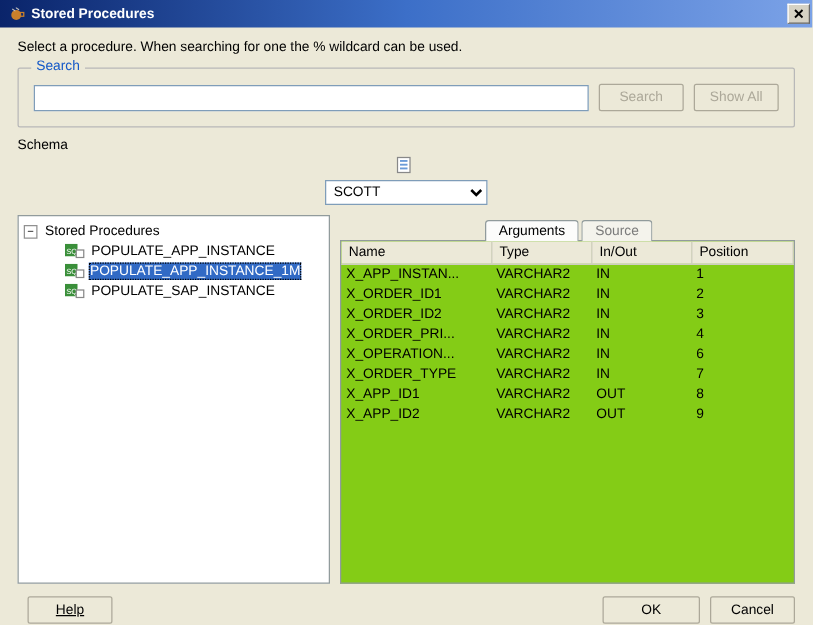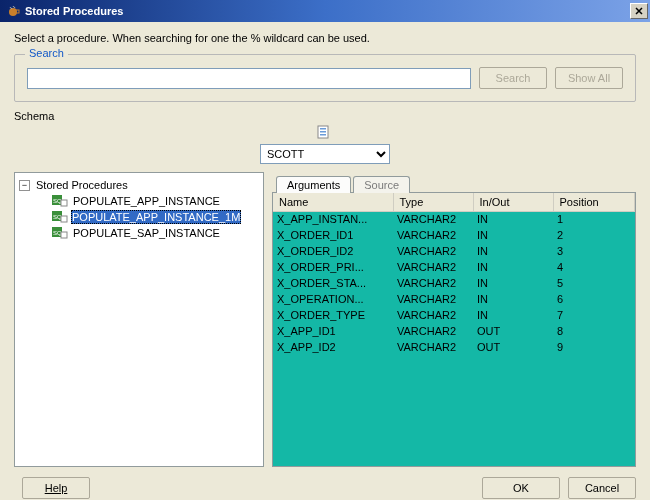--- a/index.html
+++ b/index.html
@@ -32,25 +32,25 @@
 .tree-root { padding: 4px 2px; }
 .tree-node { display: flex; align-items: center; padding: 1px 2px; white-space: nowrap; }
 .tree-toggle { width: 11px; height: 11px; border: 1px solid #919191; margin-right: 4px; display: flex; align-items: center; justify-content: center; font-size: 9px; line-height: 9px; background:#fff; cursor:pointer; }
 .tree-toggle.empty { border: none; }
 .tree-icon { width: 16px; height: 12px; margin-right: 3px; display:inline-flex; align-items:center; justify-content:center; }
 .tree-label { padding: 1px 2px; }
 .tree-children { padding-left: 18px; }
 .tree-node.selected .tree-label { background: #316ac5; color: #fff; border: 1px dotted #000; padding: 0 0; }
 
 .right-panel { flex: 1; height: 295px; display: flex; flex-direction: column; }
-.tabs { display: flex; align-items: flex-end; height: 20px; padding-left: 4px; }
+.tabs { display: flex; align-items: flex-end; height: 20px; padding-left: 4px; justify-content: center; }
 .tab { padding: 2px 10px; border: 1px solid #919b9c; border-bottom: none; background: #ece9d8; border-radius: 3px 3px 0 0; margin-right: 2px; font-size: 11px; cursor: pointer; position: relative; top: 1px; }
 .tab.active { background: #fcfcfb; z-index: 2; }
 .tab.inactive { background: #f4f3ec; color:#7b7b7b; }
-.tab-content { flex: 1; border: 1px solid #919b9c; background: #14b8a6; overflow: auto; }
+.tab-content { flex: 1; border: 1px solid #919b9c; background: #84cc16; overflow: auto; }
 
 .args-table { width: 100%; border-collapse: collapse; font-size: 11px; }
 .args-table th { text-align: left; font-weight: normal; background: #ece9d8; border-bottom: 1px solid #cfcdc2; border-right: 1px solid #cfcdc2; padding: 2px 6px; height: 18px; }
 .args-table td { padding: 1px 4px; height: 16px; white-space: nowrap; }
 
 .footer { display: flex; align-items: center; margin-top: 10px; }
 .footer .spacer { flex: 1; }
 .footer .btn { margin-left: 8px; }
 
 
@@ -182,26 +182,20 @@
                 <td>IN</td>
                 <td>3</td>
               </tr>
               <tr>
                 <td>X_ORDER_PRI...</td>
                 <td>VARCHAR2</td>
                 <td>IN</td>
                 <td>4</td>
               </tr>
               <tr>
-                <td>X_ORDER_STA...</td>
-                <td>VARCHAR2</td>
-                <td>IN</td>
-                <td>5</td>
-              </tr>
-              <tr>
                 <td>X_OPERATION...</td>
                 <td>VARCHAR2</td>
                 <td>IN</td>
                 <td>6</td>
               </tr>
               <tr>
                 <td>X_ORDER_TYPE</td>
                 <td>VARCHAR2</td>
                 <td>IN</td>
                 <td>7</td>

